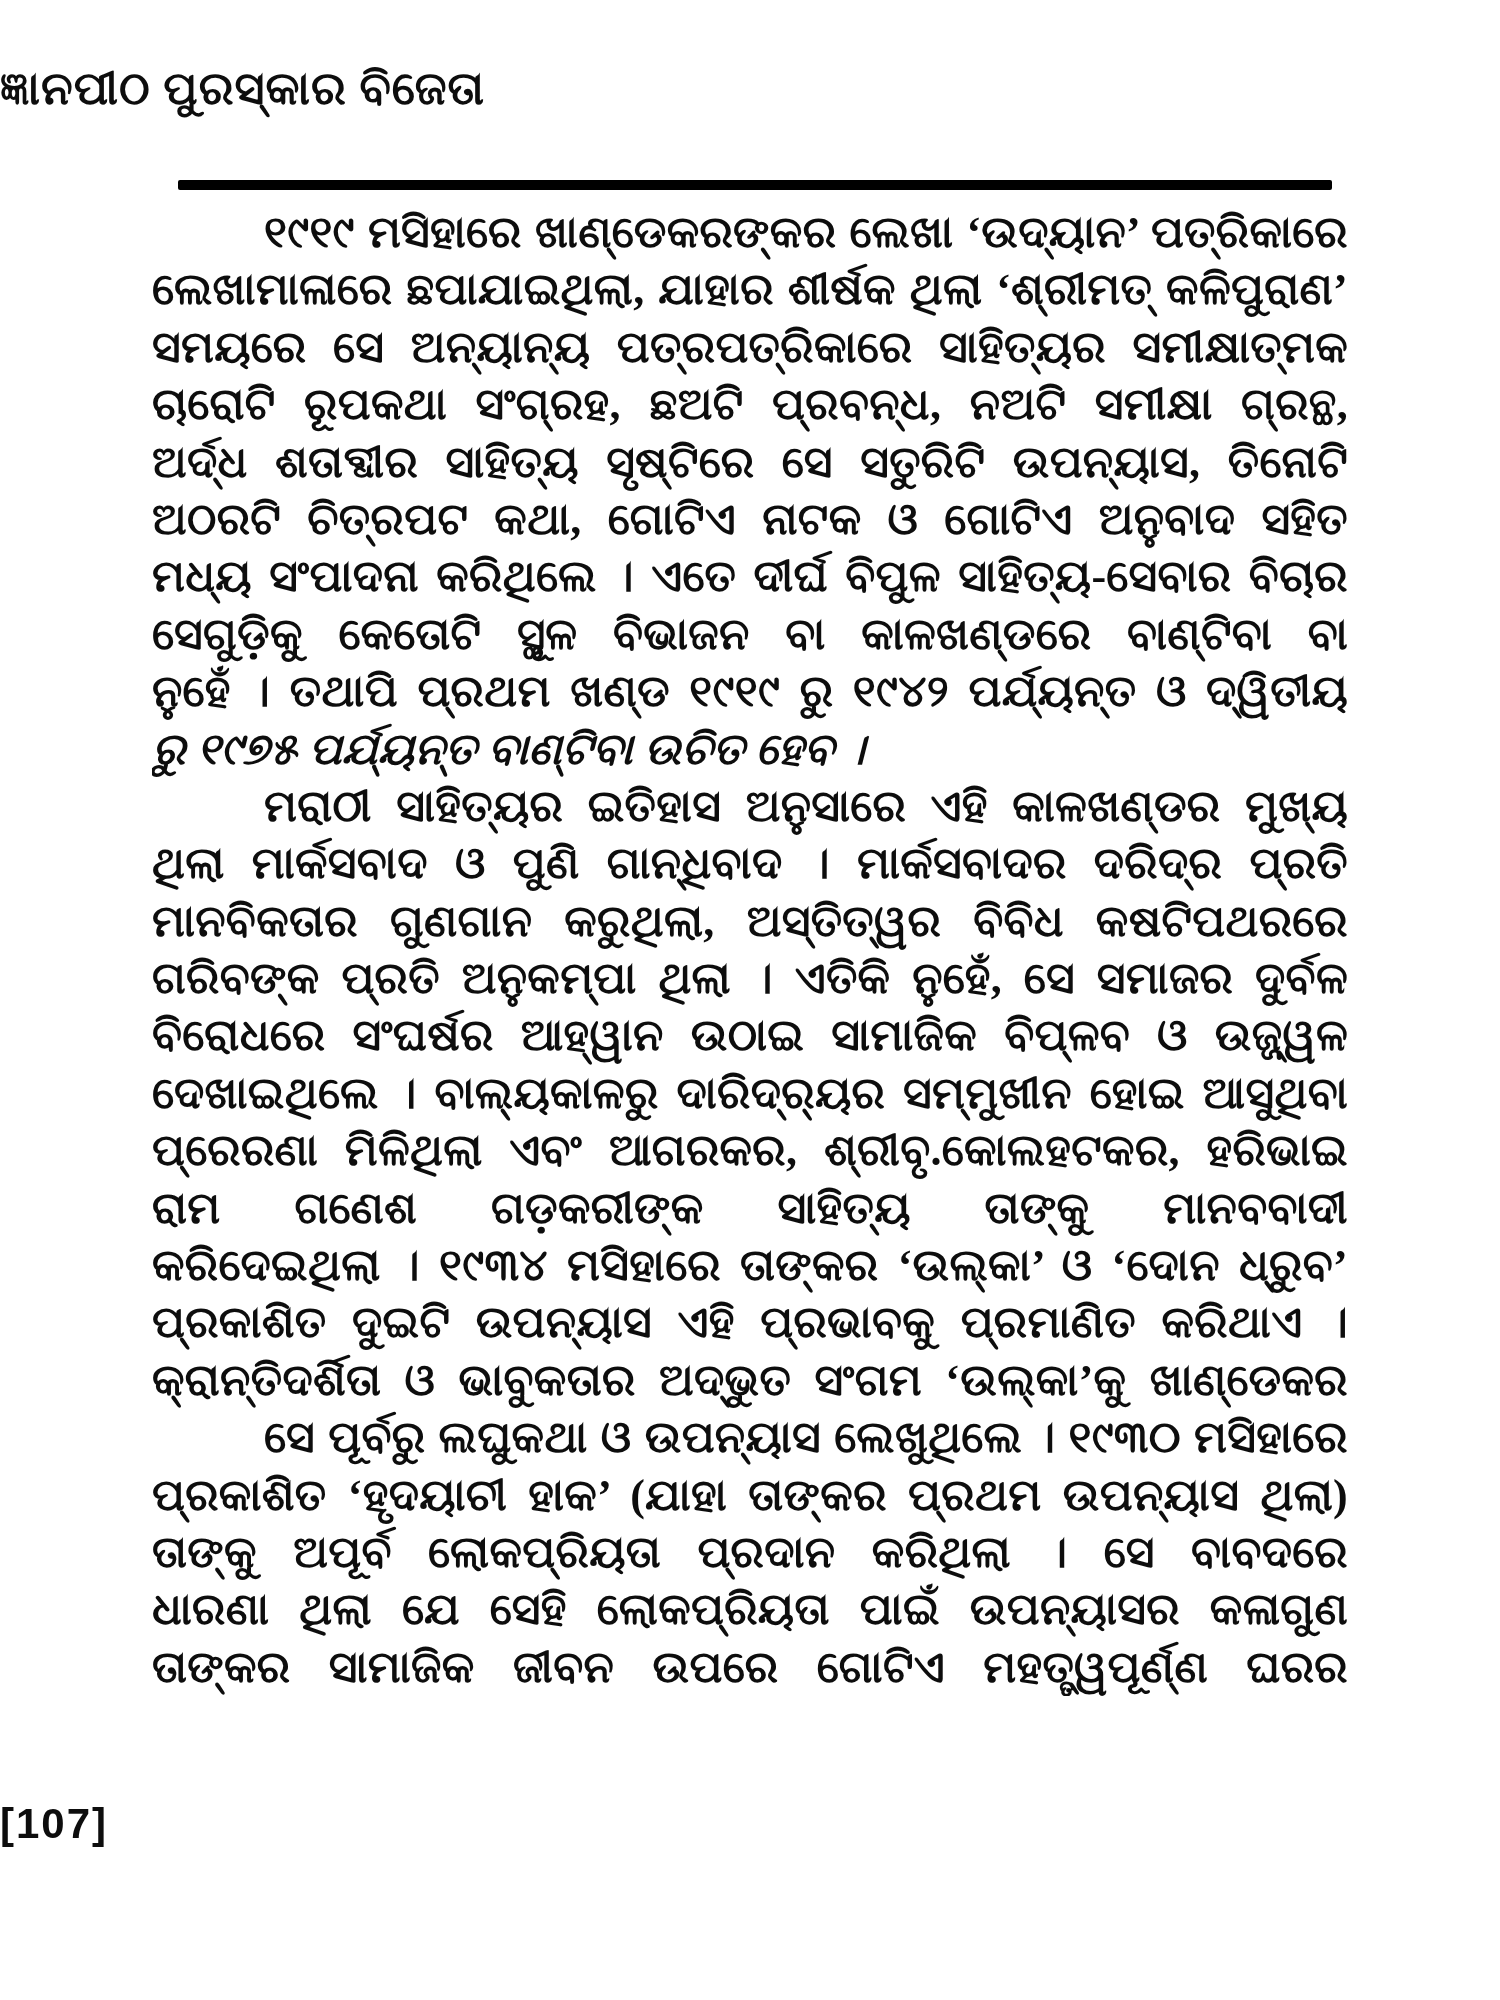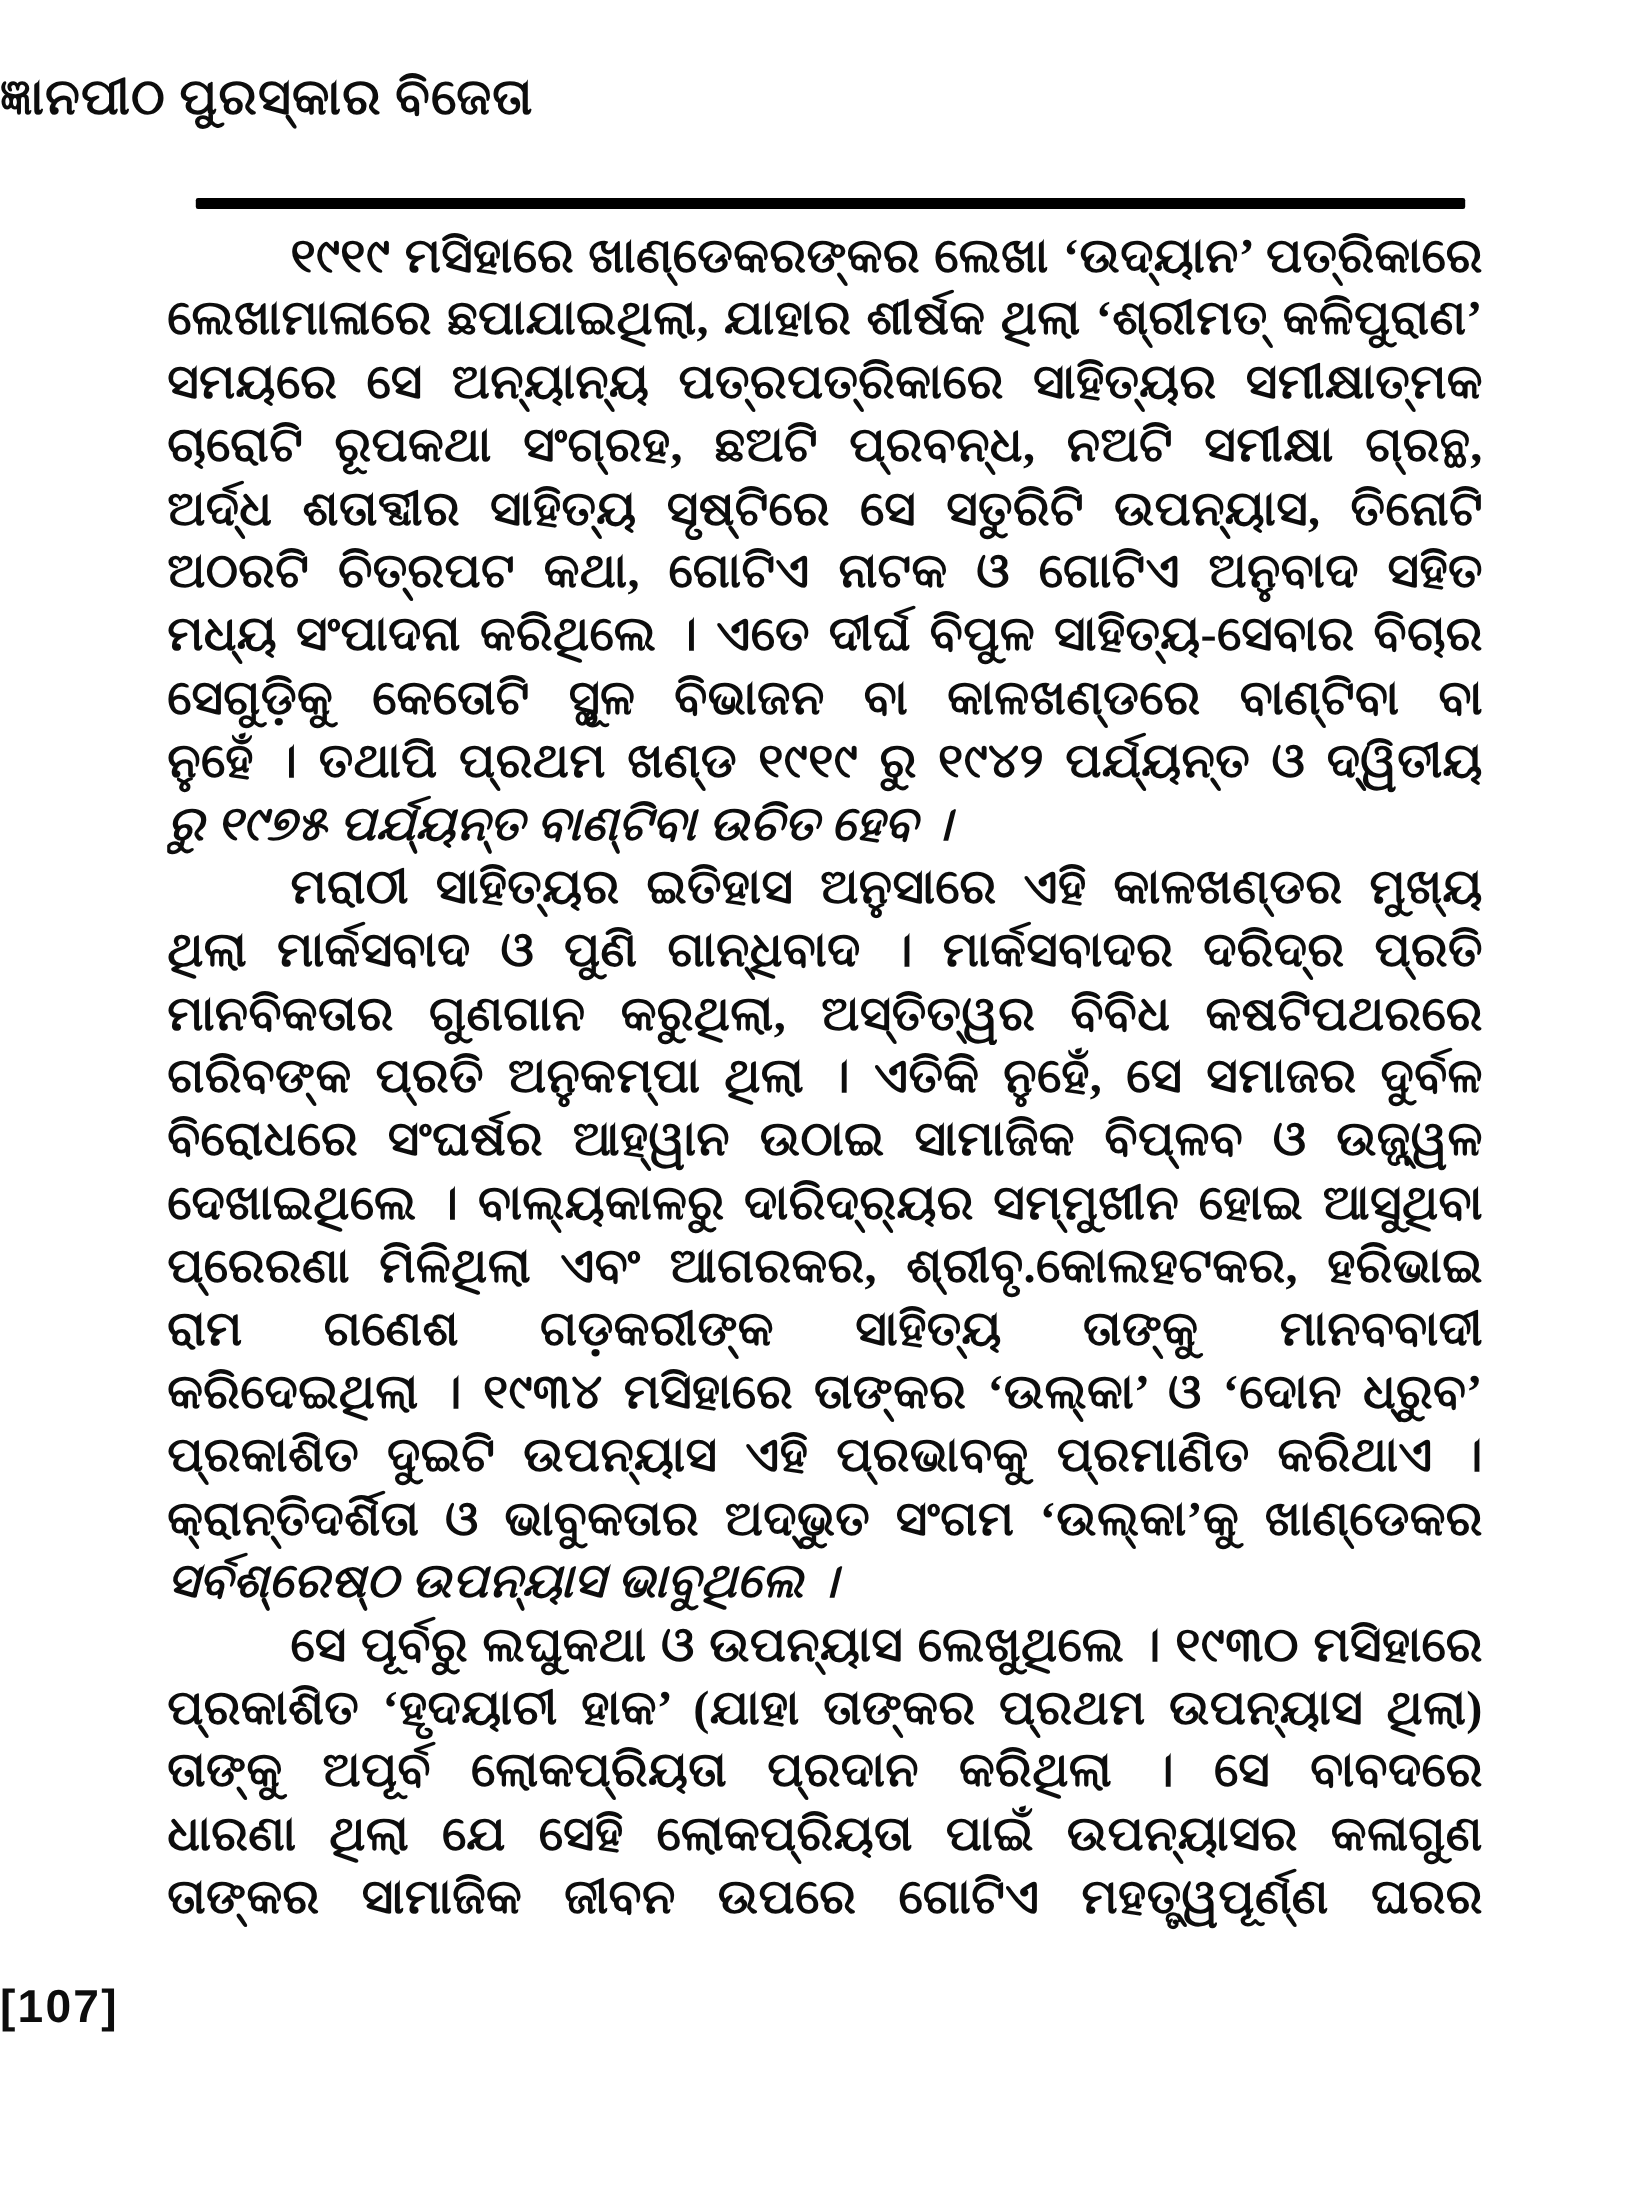--- a/index.html
+++ b/index.html
@@ -86,21 +86,20 @@
       <div class="line">ଥିଲା ମାର୍କସବାଦ ଓ ପୁଣି ଗାନ୍ଧିବାଦ । ମାର୍କସବାଦର ଦରିଦ୍ର ପ୍ରତି ସହାନୁଭୂତି ଥିଲା,</div>
       <div class="line">ମାନବିକତାର ଗୁଣଗାନ କରୁଥିଲା, ଅସ୍ତିତ୍ୱର ବିବିଧ କଷଟିପଥରରେ ଚିକିତ୍ସା କରୁଥିଲା,</div>
       <div class="line">ଗରିବଙ୍କ ପ୍ରତି ଅନୁକମ୍ପା ଥିଲା । ଏତିକି ନୁହେଁ, ସେ ସମାଜର ଦୁର୍ବଳ ଶ୍ରେଣୀର ଶୋଷଣ</div>
       <div class="line">ବିରୋଧରେ ସଂଘର୍ଷର ଆହ୍ୱାନ ଉଠାଇ ସାମାଜିକ ବିପ୍ଳବ ଓ ଉଜ୍ଜ୍ୱଳ ଭବିଷ୍ୟତର ସ୍ୱପ୍ନ</div>
       <div class="line">ଦେଖାଇଥିଲେ । ବାଲ୍ୟକାଳରୁ ଦାରିଦ୍ର୍ୟର ସମ୍ମୁଖୀନ ହୋଇ ଆସୁଥିବା ବୁଦ୍ଧିବାଦୀ ଏବଂ</div>
       <div class="line">ପ୍ରେରଣା ମିଳିଥିଲା ଏବଂ ଆଗରକର, ଶ୍ରୀବୃ.କୋଲହଟକର, ହରିଭାଇ ଆପଟେ ଏବଂ</div>
       <div class="line">ରାମ ଗଣେଶ ଗଡ଼କରୀଙ୍କ ସାହିତ୍ୟ ତାଙ୍କୁ ମାନବବାଦୀ ସଂସ୍କାରକମାନଙ୍କ ପ୍ରତି ସଚେତନ</div>
       <div class="line">କରିଦେଇଥିଲା । ୧୯୩୪ ମସିହାରେ ତାଙ୍କର ‘ଉଲ୍କା’ ଓ ‘ଦୋନ ଧ୍ରୁବ’ ନାମକ</div>
       <div class="line">ପ୍ରକାଶିତ ଦୁଇଟି ଉପନ୍ୟାସ ଏହି ପ୍ରଭାବକୁ ପ୍ରମାଣିତ କରିଥାଏ । ସମାଜବାଦୀ</div>
       <div class="line">କ୍ରାନ୍ତିଦର୍ଶିତା ଓ ଭାବୁକତାର ଅଦ୍ଭୁତ ସଂଗମ ‘ଉଲ୍କା’କୁ ଖାଣ୍ଡେକର ସ୍ୱୟଂ ମଧ୍ୟ ନିଜର</div>
-      <div class="line no-justify">ସର୍ବଶ୍ରେଷ୍ଠ ଉପନ୍ୟାସ ଭାବୁଥିଲେ ।</div>
       <div class="line indent">ସେ ପୂର୍ବରୁ ଲଘୁକଥା ଓ ଉପନ୍ୟାସ ଲେଖୁଥିଲେ । ୧୯୩୦ ମସିହାରେ</div>
       <div class="line">ପ୍ରକାଶିତ ‘ହୃଦୟାଚୀ ହାକ’ (ଯାହା ତାଙ୍କର ପ୍ରଥମ ଉପନ୍ୟାସ ଥିଲା) ଏବଂ ‘କାଞ୍ଚନମୃଗ’</div>
       <div class="line">ତାଙ୍କୁ ଅପୂର୍ବ ଲୋକପ୍ରିୟତା ପ୍ରଦାନ କରିଥିଲା । ସେ ବାବଦରେ ଖାଣ୍ଡେକରଙ୍କର ଏହି</div>
       <div class="line">ଧାରଣା ଥିଲା ଯେ ସେହି ଲୋକପ୍ରିୟତା ପାଇଁ ଉପନ୍ୟାସର କଳାଗୁଣ ଅପେକ୍ଷା ଅଧିକ</div>
       <div class="line">ତାଙ୍କର ସାମାଜିକ ଜୀବନ ଉପରେ ଗୋଟିଏ ମହତ୍ତ୍ୱପୂର୍ଣ୍ଣ ଘରର ପ୍ରାମାଣିକ ଚିତ୍ରଣ</div>
     </div>
 
   <div class="footer-pageno">[107]</div>
 
 </div>

